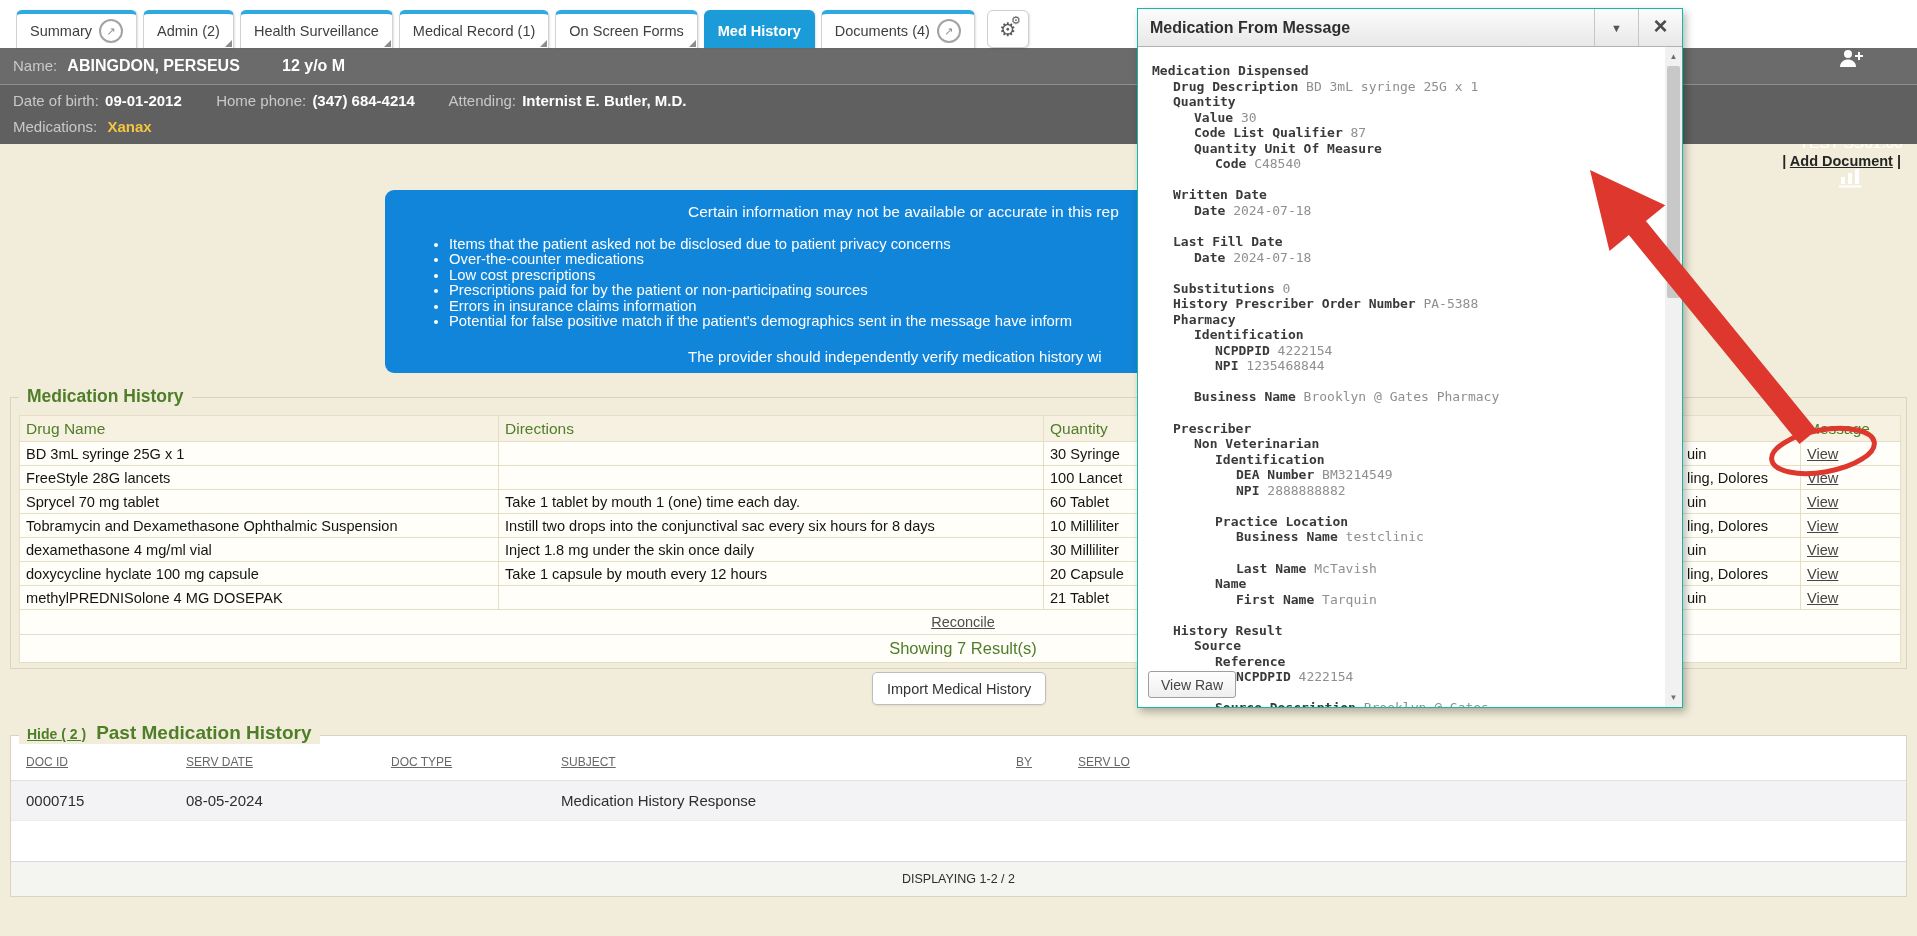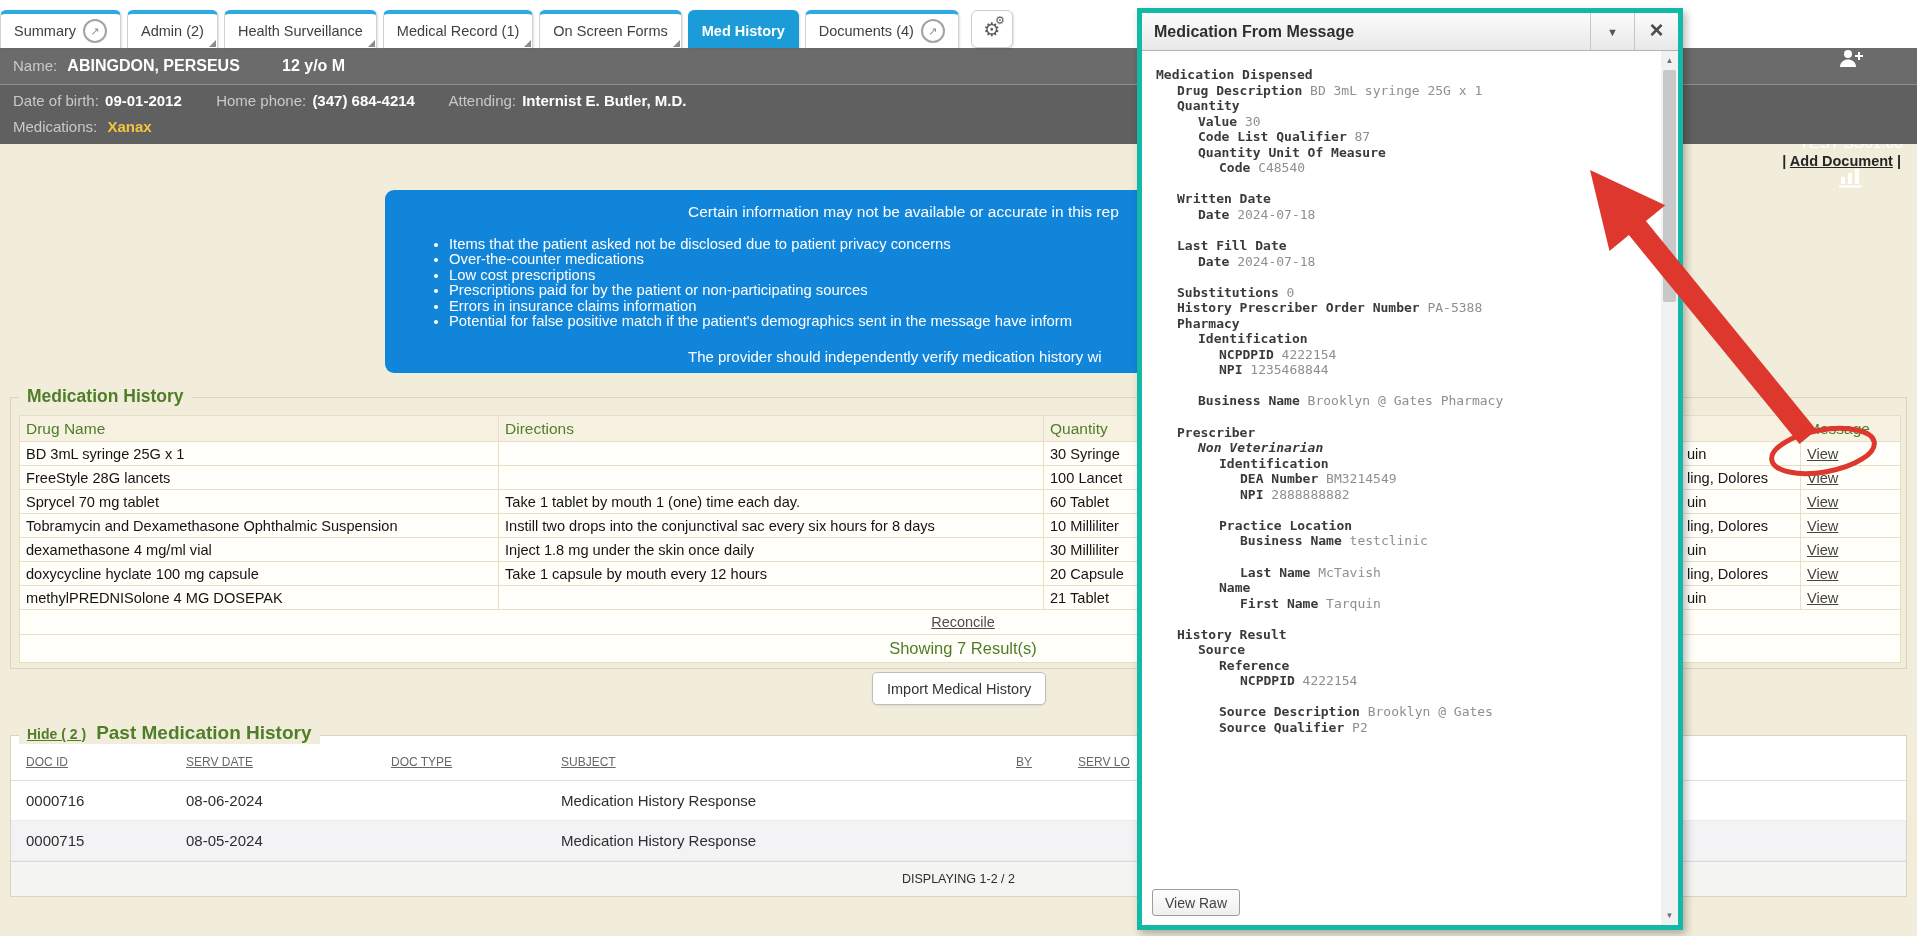--- a/index.html
+++ b/index.html
@@ -1,21 +1,21 @@
 <!DOCTYPE html>
 <html><head>
 <meta charset="utf-8">
 <style>
   html,body{margin:0;padding:0;}
   body{width:1917px;height:936px;position:relative;overflow:hidden;background:#f2edda;
        font-family:"Liberation Sans",sans-serif;-webkit-font-smoothing:antialiased;}
 
   
   .tabbar{position:absolute;left:0;top:0;width:100%;height:48px;background:#ffffff;z-index:5;}
-  .tablist{position:absolute;left:0;bottom:0;display:flex;align-items:flex-end;}
+  .tablist{position:absolute;left:16px;bottom:0;display:flex;align-items:flex-end;}
   .tab{position:relative;display:inline-flex;align-items:center;gap:7px;height:38px;box-sizing:border-box;
        margin-right:6px;padding:0 13px;background:#fff;color:#3f3f3f;font-size:14.5px;
        border:1px solid #d2d2d2;border-bottom:none;border-top:4px solid #2fa9e1;
        border-radius:6px 6px 0 0;box-shadow:1px 0 2px rgba(0,0,0,.12);cursor:pointer;white-space:nowrap;}
   .tab.active{background:#1b9cd8;border-color:#1b9cd8;color:#fff;font-weight:bold;}
   .tab .fold{position:absolute;right:1px;bottom:1px;width:0;height:0;border-style:solid;
        border-width:0 0 7px 7px;border-color:transparent transparent #8c8c8c transparent;}
   .circle-ic{display:inline-flex;align-items:center;justify-content:center;width:20px;height:20px;
        border:2px solid #a3a3a3;border-radius:50%;color:#8e8e8e;font-size:11px;line-height:1;background:#fff;}
   .gearbtn{position:relative;display:inline-flex;align-items:center;justify-content:center;width:42px;height:38px;
@@ -86,22 +86,22 @@
   table.past tr.phdr td{height:36px;font-size:12px;border-bottom:1px solid #e0e0e0;}
   table.past tr.phdr a{color:#67676a;text-decoration:underline;cursor:pointer;}
   table.past tr.pr td{height:40px;border-bottom:1px solid #ececec;}
   table.past tr.pr.alt td{background:#f3f3f6;}
   .p0{width:170px;} .p1{width:205px;} .p2{width:170px;} .p3{width:455px;} .p4{width:62px;} .p5{width:833px;}
   table.past td.first{padding-left:15px;}
   .past-footer{position:absolute;left:0;bottom:0;width:100%;height:34px;background:#f4f4f1;
                border-top:1px solid #d9d9d9;text-align:center;line-height:34px;font-size:12.5px;color:#2e2e2e;}
 
   
-  .modal{position:absolute;left:1137px;top:8px;width:546px;height:922px;background:#8b5cf6;
-         border:5px solid #14b8a6;box-shadow:3px 4px 8px rgba(0,0,0,.28);z-index:40;box-sizing:border-box;}
+  .modal{position:absolute;left:1137px;top:8px;width:546px;height:700px;background:#8b5cf6;
+         border:1px solid #14b8a6;box-shadow:3px 4px 8px rgba(0,0,0,.28);z-index:40;box-sizing:border-box;}
   .mhead{position:absolute;left:0;top:0;width:100%;height:38px;box-sizing:border-box;
          background:linear-gradient(#fcfcfc,#e8e8e8);border-bottom:1px solid #b3b3b3;display:flex;align-items:center;}
   .mtitle{flex:1;padding-left:12px;font-size:16px;font-weight:700;color:#2f2f2f;}
   .mbtn{width:44px;height:100%;display:flex;align-items:center;justify-content:center;
         border-left:1px solid #c6c6c6;cursor:pointer;box-sizing:border-box;}
   .mcaret{font-size:11px;color:#555;}
   .mclose{font-size:24px;font-weight:700;color:#4c4c4c;line-height:1;margin-top:-3px;}
   .mbody{position:absolute;left:0;top:38px;right:0;bottom:0;background:#fff;overflow:hidden;}
   .mtree{position:absolute;left:14px;top:16px;right:22px;font-family:"DejaVu Sans Mono",monospace;
          font-size:13px;line-height:15.55px;}
@@ -325,28 +325,20 @@
       </colgroup>
     <tbody id="past-tbody">
         <tr class="phdr">
           <td class="p0 first"><a class="phlink">DOC ID</a></td>
           <td class="p1"><a class="phlink">SERV DATE</a></td>
           <td class="p2"><a class="phlink">DOC TYPE</a></td>
           <td class="p3"><a class="phlink">SUBJECT</a></td>
           <td class="p4"><a class="phlink">BY</a></td>
           <td class="p5"><a class="phlink">SERV LO</a></td>
         </tr>
-        <tr class="pr">
-          <td class="p0 first">0000716</td>
-          <td class="p1">08-06-2024</td>
-          <td class="p2"></td>
-          <td class="p3">Medication History Response</td>
-          <td class="p4"></td>
-          <td class="p5"></td>
-        </tr>
         <tr class="pr alt">
           <td class="p0 first">0000715</td>
           <td class="p1">08-05-2024</td>
           <td class="p2"></td>
           <td class="p3">Medication History Response</td>
           <td class="p4"></td>
           <td class="p5"></td>
         </tr>
       </tbody>
   </table>
@@ -382,21 +374,21 @@
         <div class="mline" style="padding-left: 21px;"><span class="mlabel">Substitutions</span><span class="mvalue"> 0</span></div>
         <div class="mline" style="padding-left: 21px;"><span class="mlabel">History Prescriber Order Number</span><span class="mvalue"> PA-5388</span></div>
         <div class="mline" style="padding-left: 21px;"><span class="mlabel">Pharmacy</span></div>
         <div class="mline" style="padding-left: 42px;"><span class="mlabel">Identification</span></div>
         <div class="mline" style="padding-left: 63px;"><span class="mlabel">NCPDPID</span><span class="mvalue"> 4222154</span></div>
         <div class="mline" style="padding-left: 63px;"><span class="mlabel">NPI</span><span class="mvalue"> 1235468844</span></div>
         <div class="mline">&nbsp;</div>
         <div class="mline" style="padding-left: 42px;"><span class="mlabel">Business Name</span><span class="mvalue"> Brooklyn @ Gates Pharmacy</span></div>
         <div class="mline">&nbsp;</div>
         <div class="mline" style="padding-left: 21px;"><span class="mlabel">Prescriber</span></div>
-        <div class="mline" style="padding-left: 42px; font-style: italic;"><span class="mlabel">Non Veterinarian</span></div>
+        <div class="mline" style="padding-left: 42px;"><span class="mlabel">Non Veterinarian</span></div>
         <div class="mline" style="padding-left: 63px;"><span class="mlabel">Identification</span></div>
         <div class="mline" style="padding-left: 84px;"><span class="mlabel">DEA Number</span><span class="mvalue"> BM3214549</span></div>
         <div class="mline" style="padding-left: 84px;"><span class="mlabel">NPI</span><span class="mvalue"> 2888888882</span></div>
         <div class="mline">&nbsp;</div>
         <div class="mline" style="padding-left: 63px;"><span class="mlabel">Practice Location</span></div>
         <div class="mline" style="padding-left: 84px;"><span class="mlabel">Business Name</span><span class="mvalue"> testclinic</span></div>
         <div class="mline">&nbsp;</div>
         <div class="mline" style="padding-left: 84px;"><span class="mlabel">Last Name</span><span class="mvalue"> McTavish</span></div>
         <div class="mline" style="padding-left: 63px;"><span class="mlabel">Name</span></div>
         <div class="mline" style="padding-left: 84px;"><span class="mlabel">First Name</span><span class="mvalue"> Tarquin</span></div>

